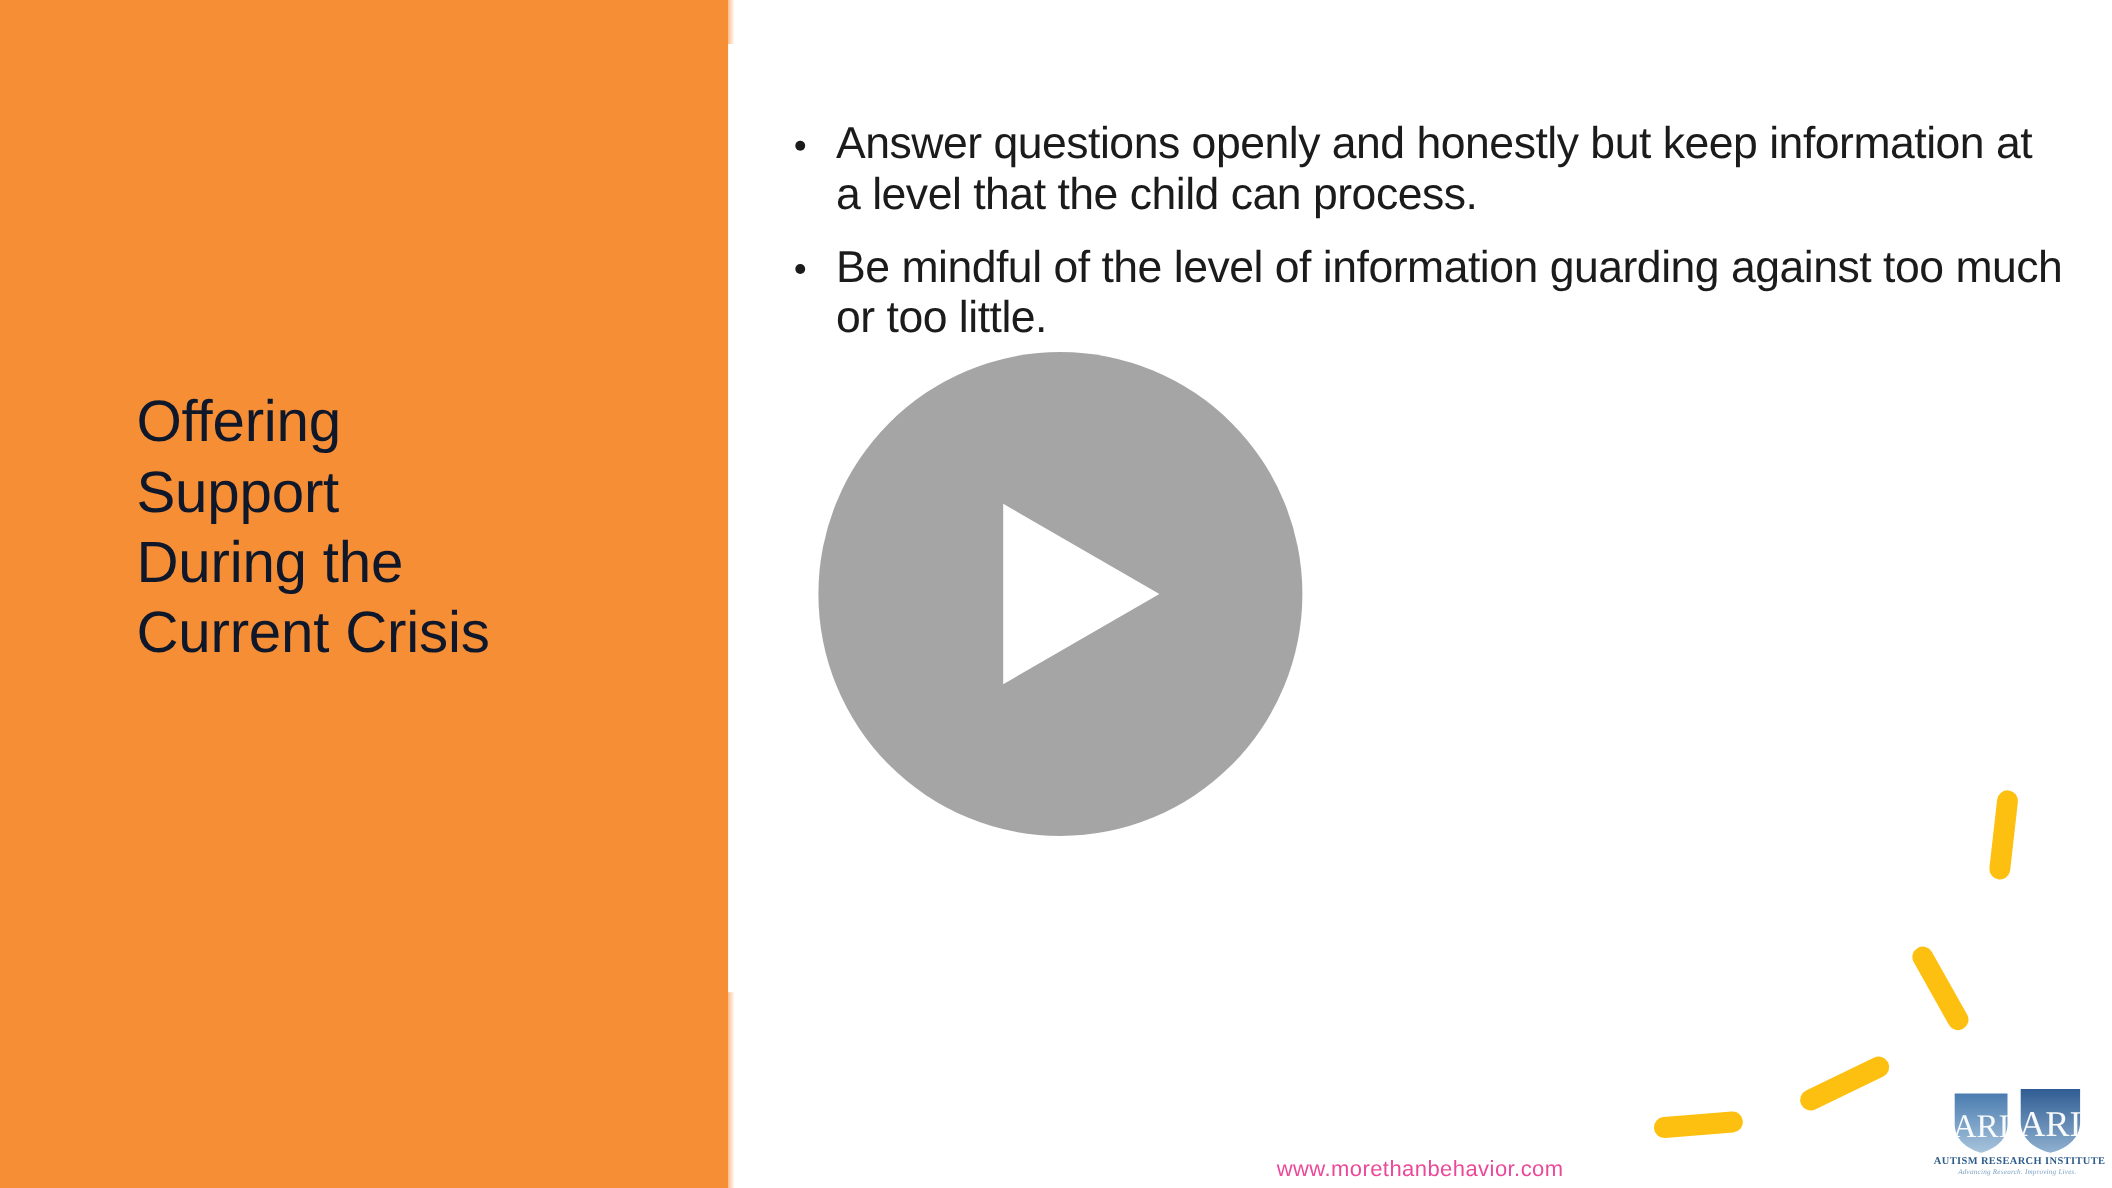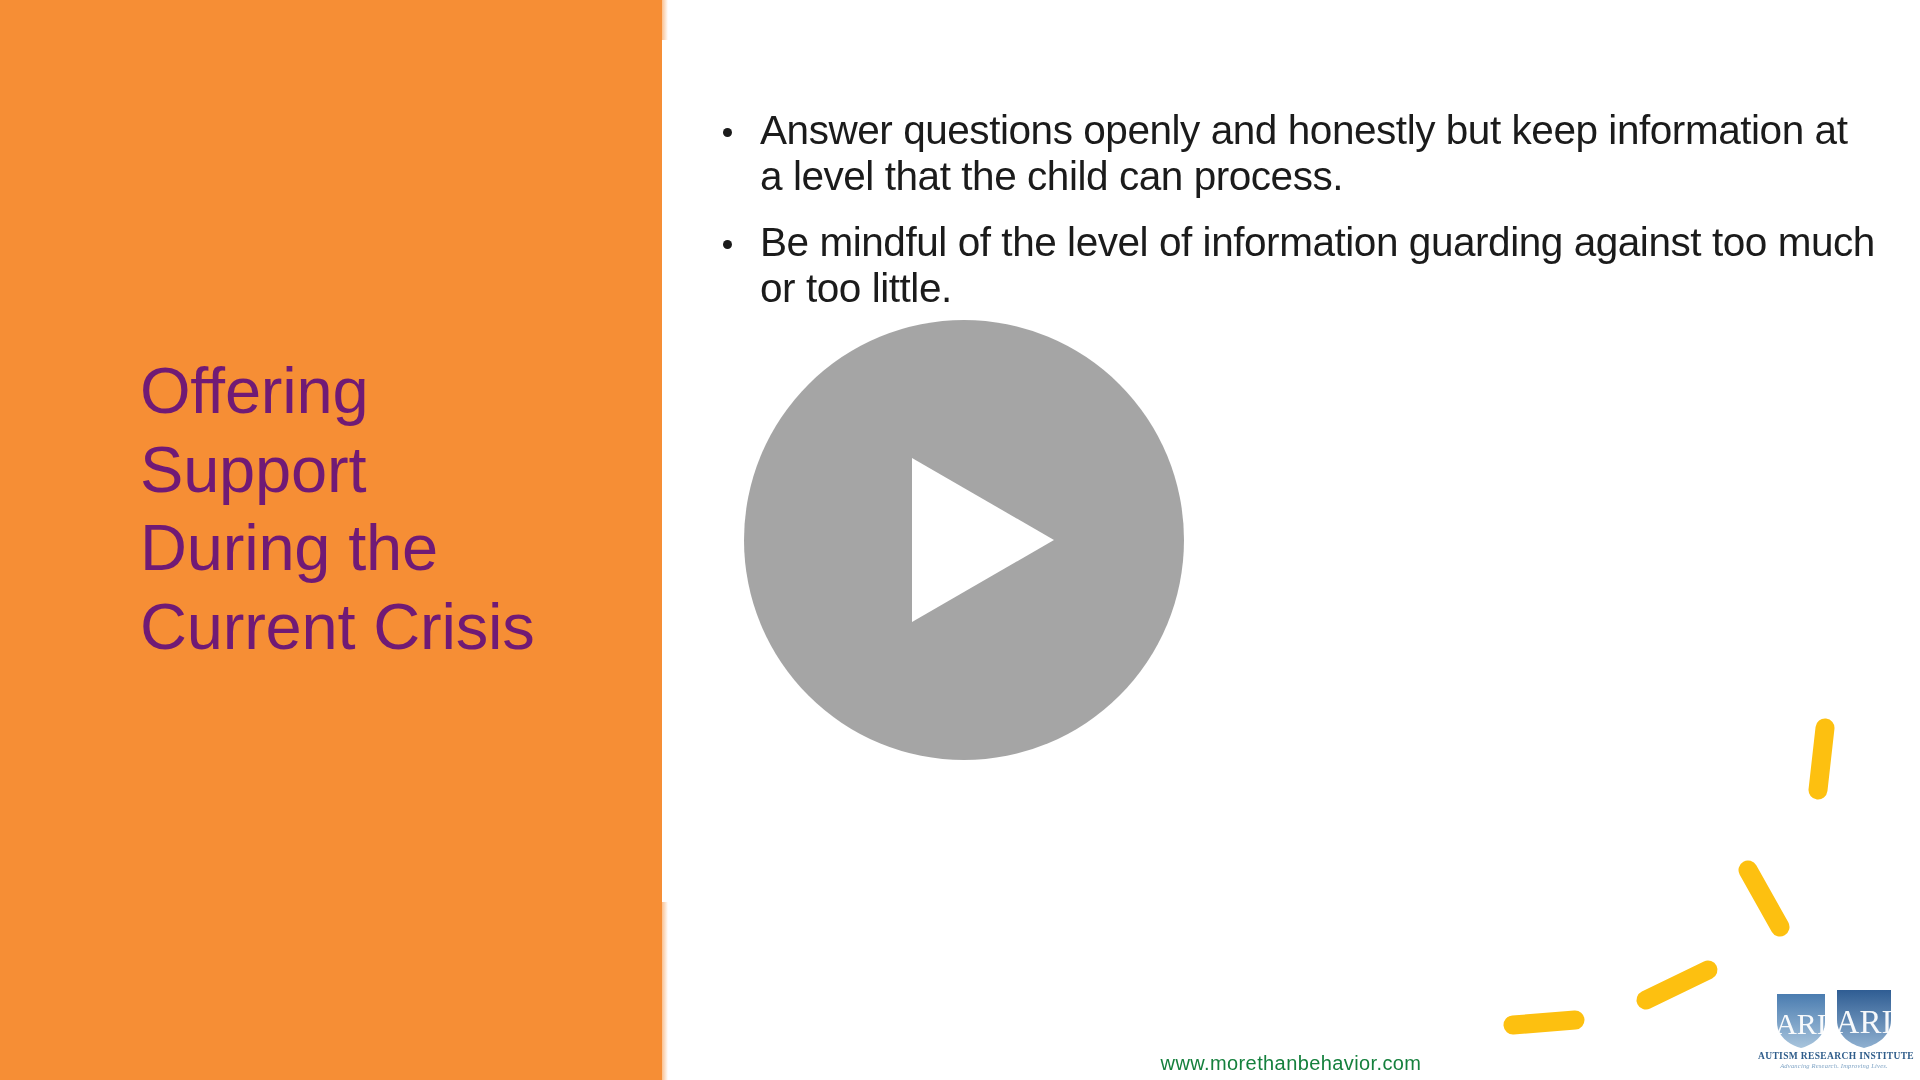--- a/index.html
+++ b/index.html
@@ -37,26 +37,26 @@
     position: absolute;
     right: -6px;
     top: 0;
     width: 6px;
     height: 100%;
     background: linear-gradient(to right, rgba(246,142,53,0.55), rgba(255,255,255,0));
   }
 
   #slide-title {
     position: absolute;
-    left: 140px;
+    left: 124px;
     top: 352px;
     width: 500px;
-    color: #701a75;
-    font-family: "Liberation Sans", sans-serif;
-    font-size: 65px;
+    color: #0f172a;
+    font-family: "Liberation Sans", sans-serif;
+    font-size: 53px;
     font-weight: 400;
     line-height: 1.21;
     letter-spacing: -0.2px;
     white-space: pre-line;
   }
 
   
   #content-area {
     position: absolute;
     left: 662px;
@@ -98,21 +98,21 @@
     background: #1b1b1b;
   }
 
   
   #footer-url {
     position: absolute;
     left: 0;
     top: 1012px;
     width: 1258px;
     text-align: center;
-    color: #15803d;
+    color: #ec4899;
     font-family: "Liberation Sans", sans-serif;
     font-size: 20px;
     letter-spacing: 0.4px;
   }
 
   
   #dash-decor {
     position: absolute;
     left: 1480px;
     top: 715px;

